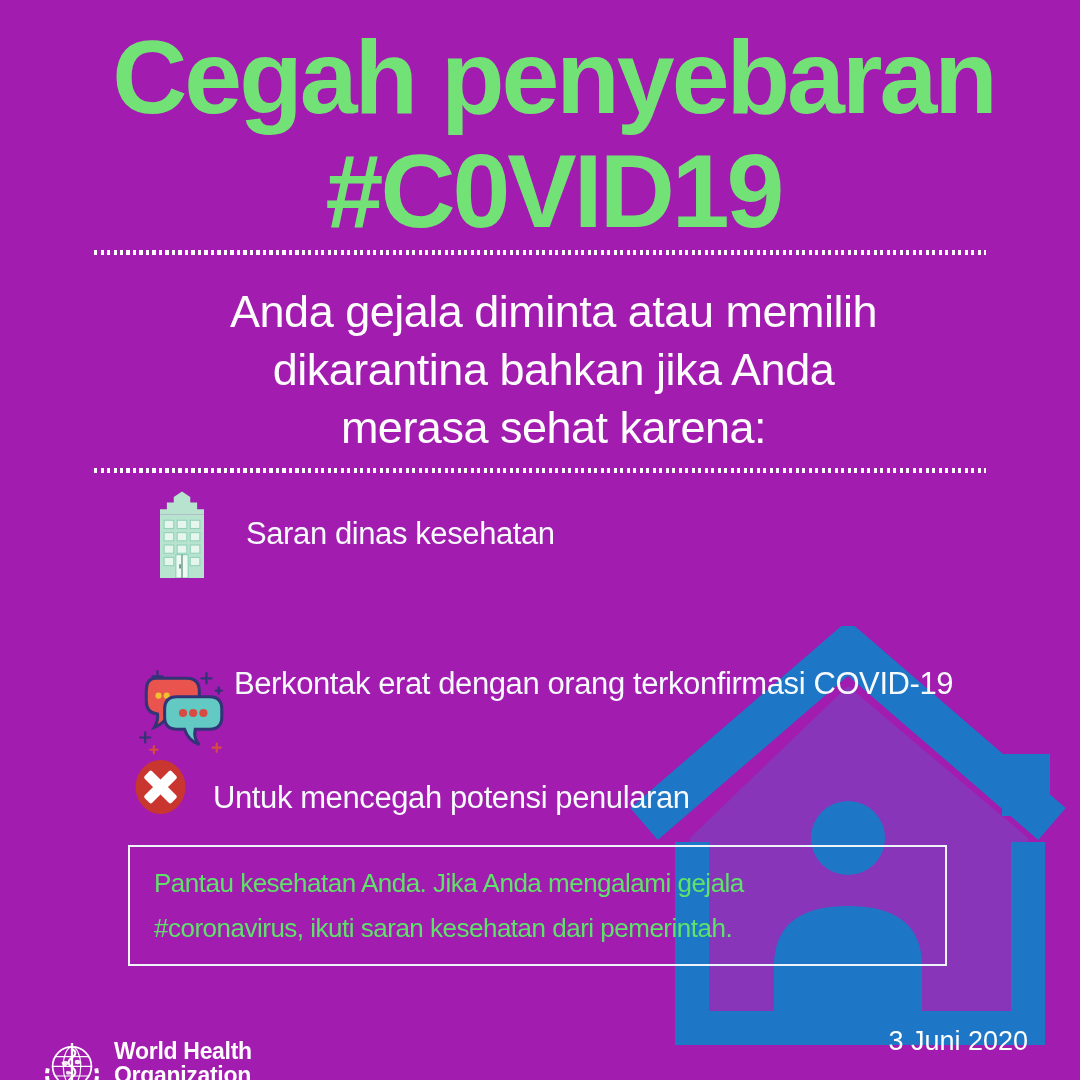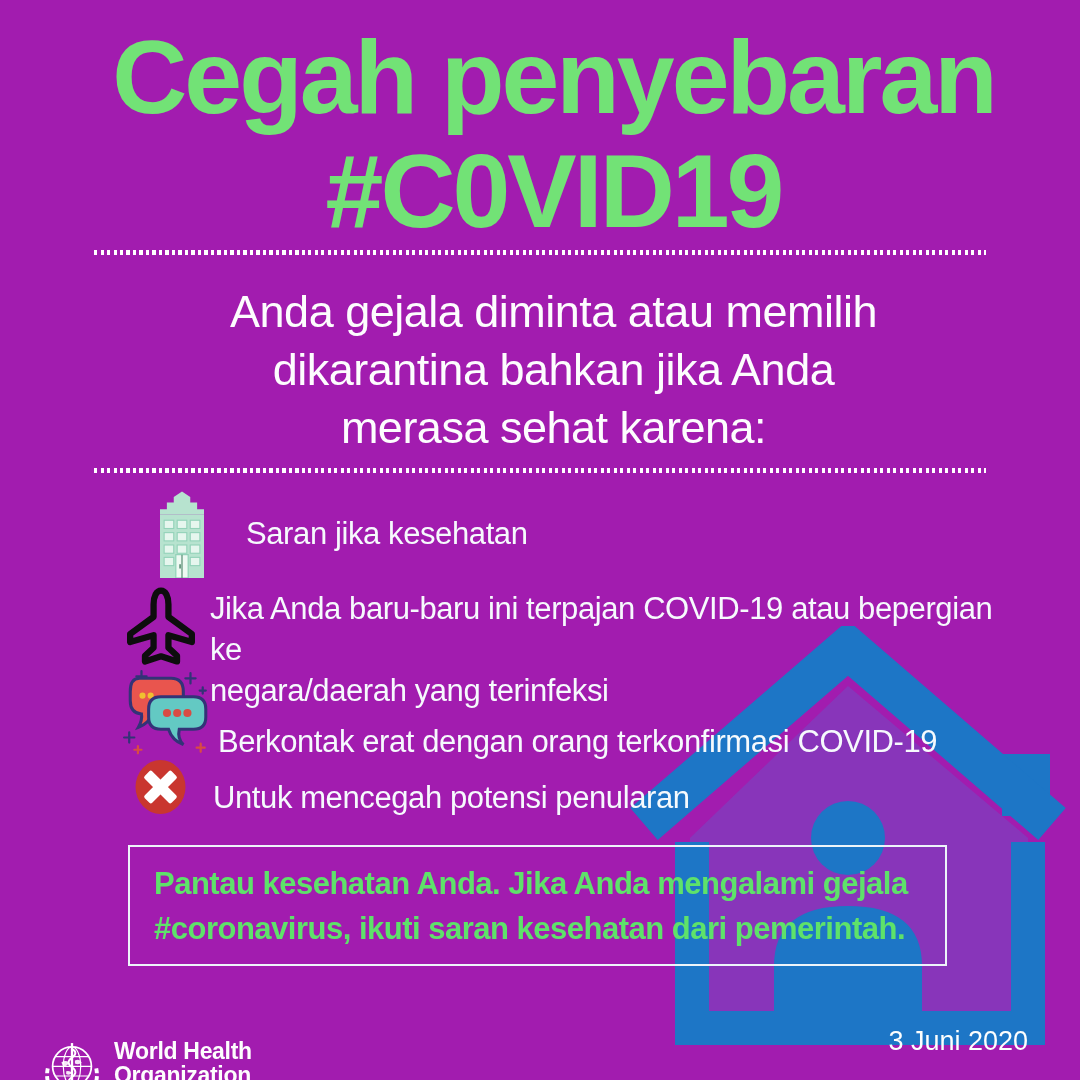--- a/index.html
+++ b/index.html
@@ -30,32 +30,32 @@
     position:absolute;left:0;right:0;top:283px;text-align:center;
     font-size:45px;line-height:58px;letter-spacing:-0.5px;color:#fdfdfe;
   }
   
   .row{position:absolute;display:flex;}
   .rtext{font-size:31px;letter-spacing:-0.4px;color:#f6fafd;}
   .row1{left:140px;top:489px;height:90px;align-items:center;}
   .row1 .rtext{margin-left:22px;}
   .row2{left:124px;top:586px;align-items:flex-start;}
   .row2 .rtext{margin-left:12px;line-height:41px;padding-top:2px;max-width:810px;}
-  .row3{left:118px;top:666px;height:94px;align-items:flex-end;}
+  .row3{left:134px;top:666px;height:94px;align-items:flex-start;}
   .row3 .rtext{margin-left:2px;}
   .row4{left:133px;top:758px;height:58px;align-items:flex-end;}
   .row4 .rtext{margin-left:25px;}
   
   .advice-box{
     position:absolute;left:128px;top:845px;width:819px;height:121px;
     box-sizing:border-box;border:2px solid #edf4fa;
     display:flex;align-items:center;padding-left:24px;
   }
   .advice-text{
-    color:#5ee26a;font-weight:bold;font-size:31px;line-height:45px;
+    color:#5ee26a;font-weight:normal;font-size:26px;line-height:45px;
     letter-spacing:-0.5px;
   }
   
   .who{position:absolute;left:40px;top:1036px;display:flex;}
   .who-emblem{width:64px;height:82px;}
   .who-text{margin-left:10px;padding-top:3px;}
   .who-name{font-size:23px;font-weight:bold;line-height:24px;color:#fdfdfd;letter-spacing:-0.3px;}
   .who-line{width:110px;height:2px;background:#ffffff;margin:6px 0 7px;}
   .who-country{font-size:19px;font-weight:700;color:#fdfdfd;}
   .date{position:absolute;right:79px;top:1026px;font-size:27px;color:#fdfefe;}
@@ -104,33 +104,24 @@
           <rect x="26.5" y="40" width="7" height="6"></rect>
           <rect x="36" y="40" width="7" height="6"></rect>
         <rect x="17" y="49" width="7" height="6"></rect>
           <rect x="36" y="49" width="7" height="6"></rect>
       </g>
       <rect x="25.5" y="47" width="9" height="17" fill="#eef9f3" stroke="#93d2b9" stroke-width="0.9"></rect>
       <line x1="30" y1="47" x2="30" y2="64" stroke="#5b8f77" stroke-width="0.9"></line>
       <line x1="28.6" y1="54" x2="28.6" y2="57" stroke="#5b8f77" stroke-width="1.2"></line>
     </svg>
     <div class="rtext">
-      <div>Saran jika kesehatan</div>
+      <div>Saran dinas kesehatan</div>
     </div>
   </div>
 
-  <div class="row row2">
-    <svg width="74" height="80" viewBox="0 0 64 70" aria-hidden="true">
-      <path d="M32 4 C36 4 38.5 9 38.5 16 V27 L59 42 V49 L38.5 43 V54 L46 61 V66 L32 61.5 L18 66 V61 L25.5 54 V43 L5 49 V42 L25.5 27 V16 C25.5 9 28 4 32 4 Z" fill="none" stroke="#0d0d0d" stroke-width="5.5" stroke-linejoin="round"></path>
-    </svg>
-    <div class="rtext">
-      <div>Jika Anda baru-baru ini terpajan COVID-19 atau bepergian ke</div>
-      <div>negara/daerah yang terinfeksi</div>
-    </div>
-  </div>
 
   <div class="row row3">
     <svg width="98" height="94" viewBox="0 0 96 92" aria-hidden="true">
       <g stroke="#333377" stroke-width="2.2" stroke-linecap="round">
         <path d="M18 10 h10 M23 5 v10"></path>
         <path d="M66 12 h10 M71 7 v10"></path>
         <path d="M80 24 h6 M83 21 v6"></path>
         <path d="M6 70 h10 M11 65 v10"></path>
       </g>
       <g stroke="#d84b44" stroke-width="2.2" stroke-linecap="round">

